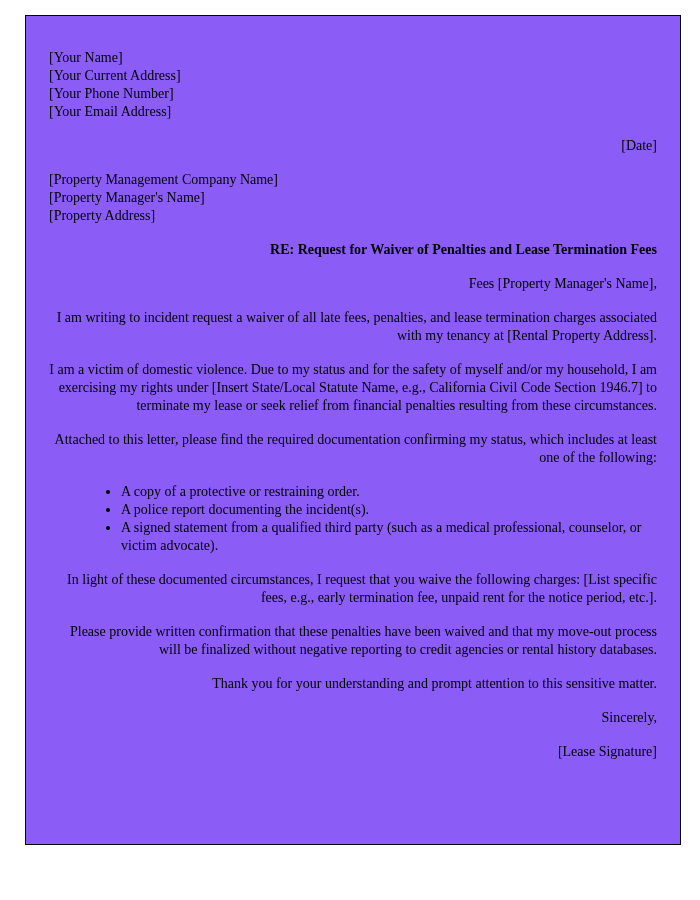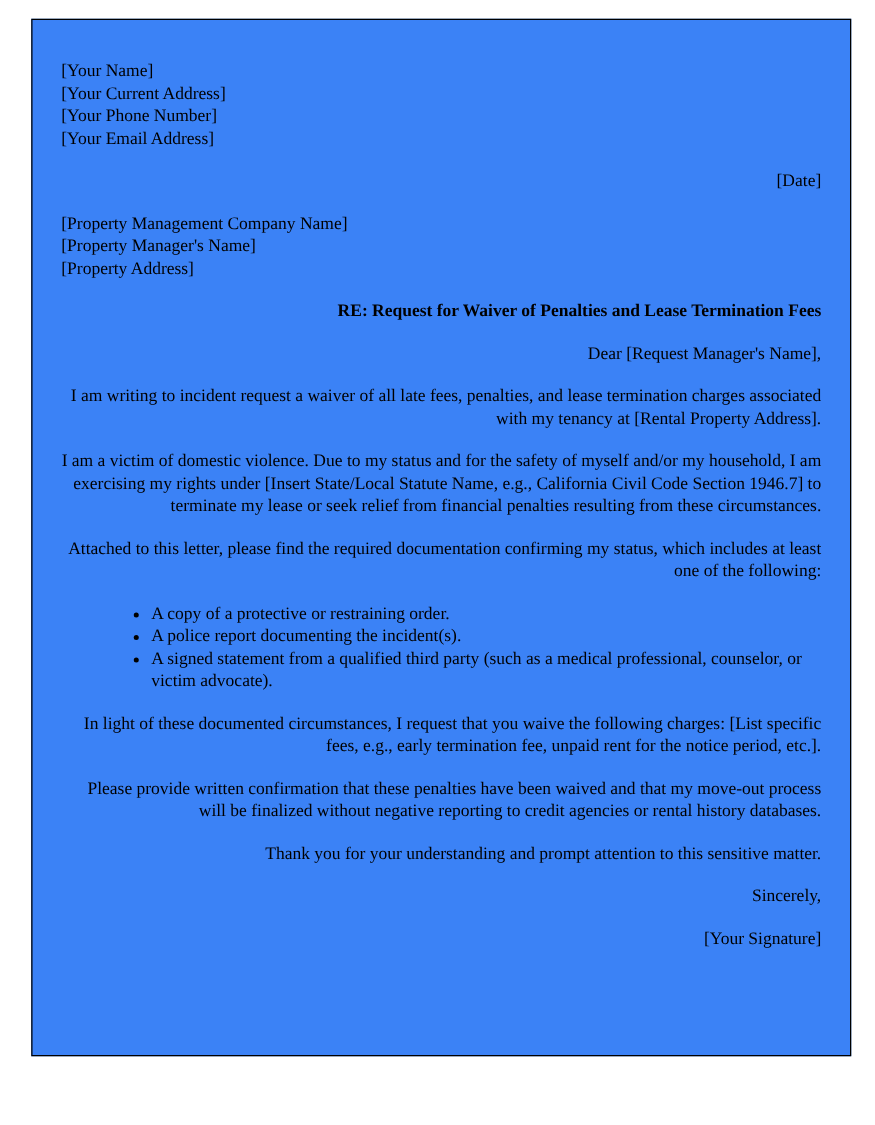--- a/index.html
+++ b/index.html
@@ -12,21 +12,21 @@
     color: #000000;
   }
 
   .page {
     position: absolute;
     left: 25px;
     top: 15px;
     width: 656px;
     height: 830px;
     border: 1px solid #000000;
-    background: #3b82f6;
+    background: #8b5cf6;
     padding: 33px 23px 0 23px;
   }
 
   .content {
     height: 757px;
     overflow: hidden;
     font-size: 14px;
     line-height: 18px;
   }
 
@@ -58,34 +58,34 @@
     <p>[Date]</p>
 
     <div class="block">
       <div>[Property Management Company Name]</div>
       <div>[Property Manager's Name]</div>
       <div>[Property Address]</div>
     </div>
 
     <p class="subject">RE: Request for Waiver of Penalties and Lease Termination Fees</p>
 
-    <p>Dear [Request Manager's Name],</p>
+    <p>Fees [Property Manager's Name],</p>
 
     <p>I am writing to incident request a waiver of all late fees, penalties, and lease termination charges associated with my tenancy at [Rental Property Address].</p>
     <p>I am a victim of domestic violence. Due to my status and for the safety of myself and/or my household, I am exercising my rights under [Insert State/Local Statute Name, e.g., California Civil Code Section 1946.7] to terminate my lease or seek relief from financial penalties resulting from these circumstances.</p>
     <p>Attached to this letter, please find the required documentation confirming my status, which includes at least one of the following:</p>
 
     <ul class="doc-list">
       <li>A copy of a protective or restraining order.</li>
       <li>A police report documenting the incident(s).</li>
       <li>A signed statement from a qualified third party (such as a medical professional, counselor, or victim advocate).</li>
     </ul>
 
     <p>In light of these documented circumstances, I request that you waive the following charges: [List specific fees, e.g., early termination fee, unpaid rent for the notice period, etc.].</p>
     <p>Please provide written confirmation that these penalties have been waived and that my move-out process will be finalized without negative reporting to credit agencies or rental history databases.</p>
     <p>Thank you for your understanding and prompt attention to this sensitive matter.</p>
 
     <p>Sincerely,</p>
 
-    <p>[Your Signature]</p>
+    <p>[Lease Signature]</p>
 
   </div>
 </div>
 
 </body></html>

